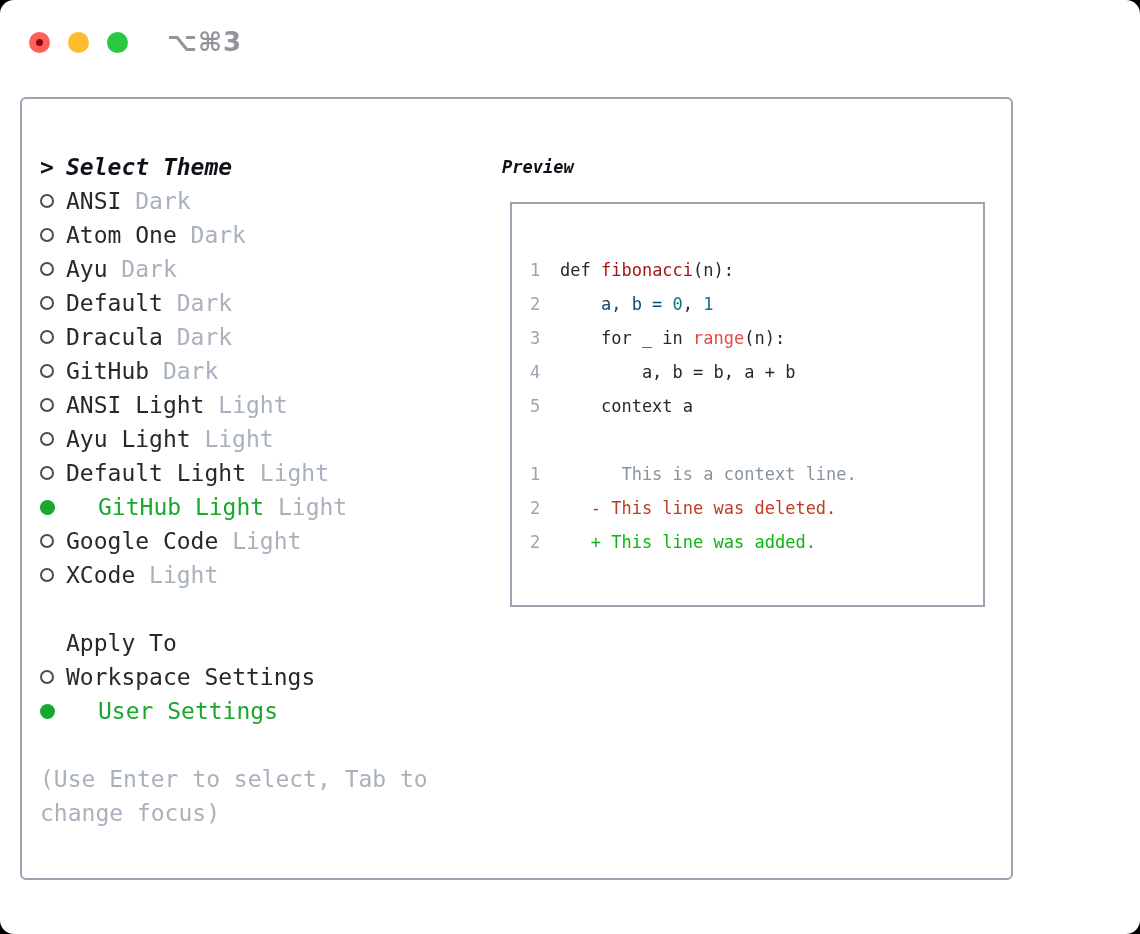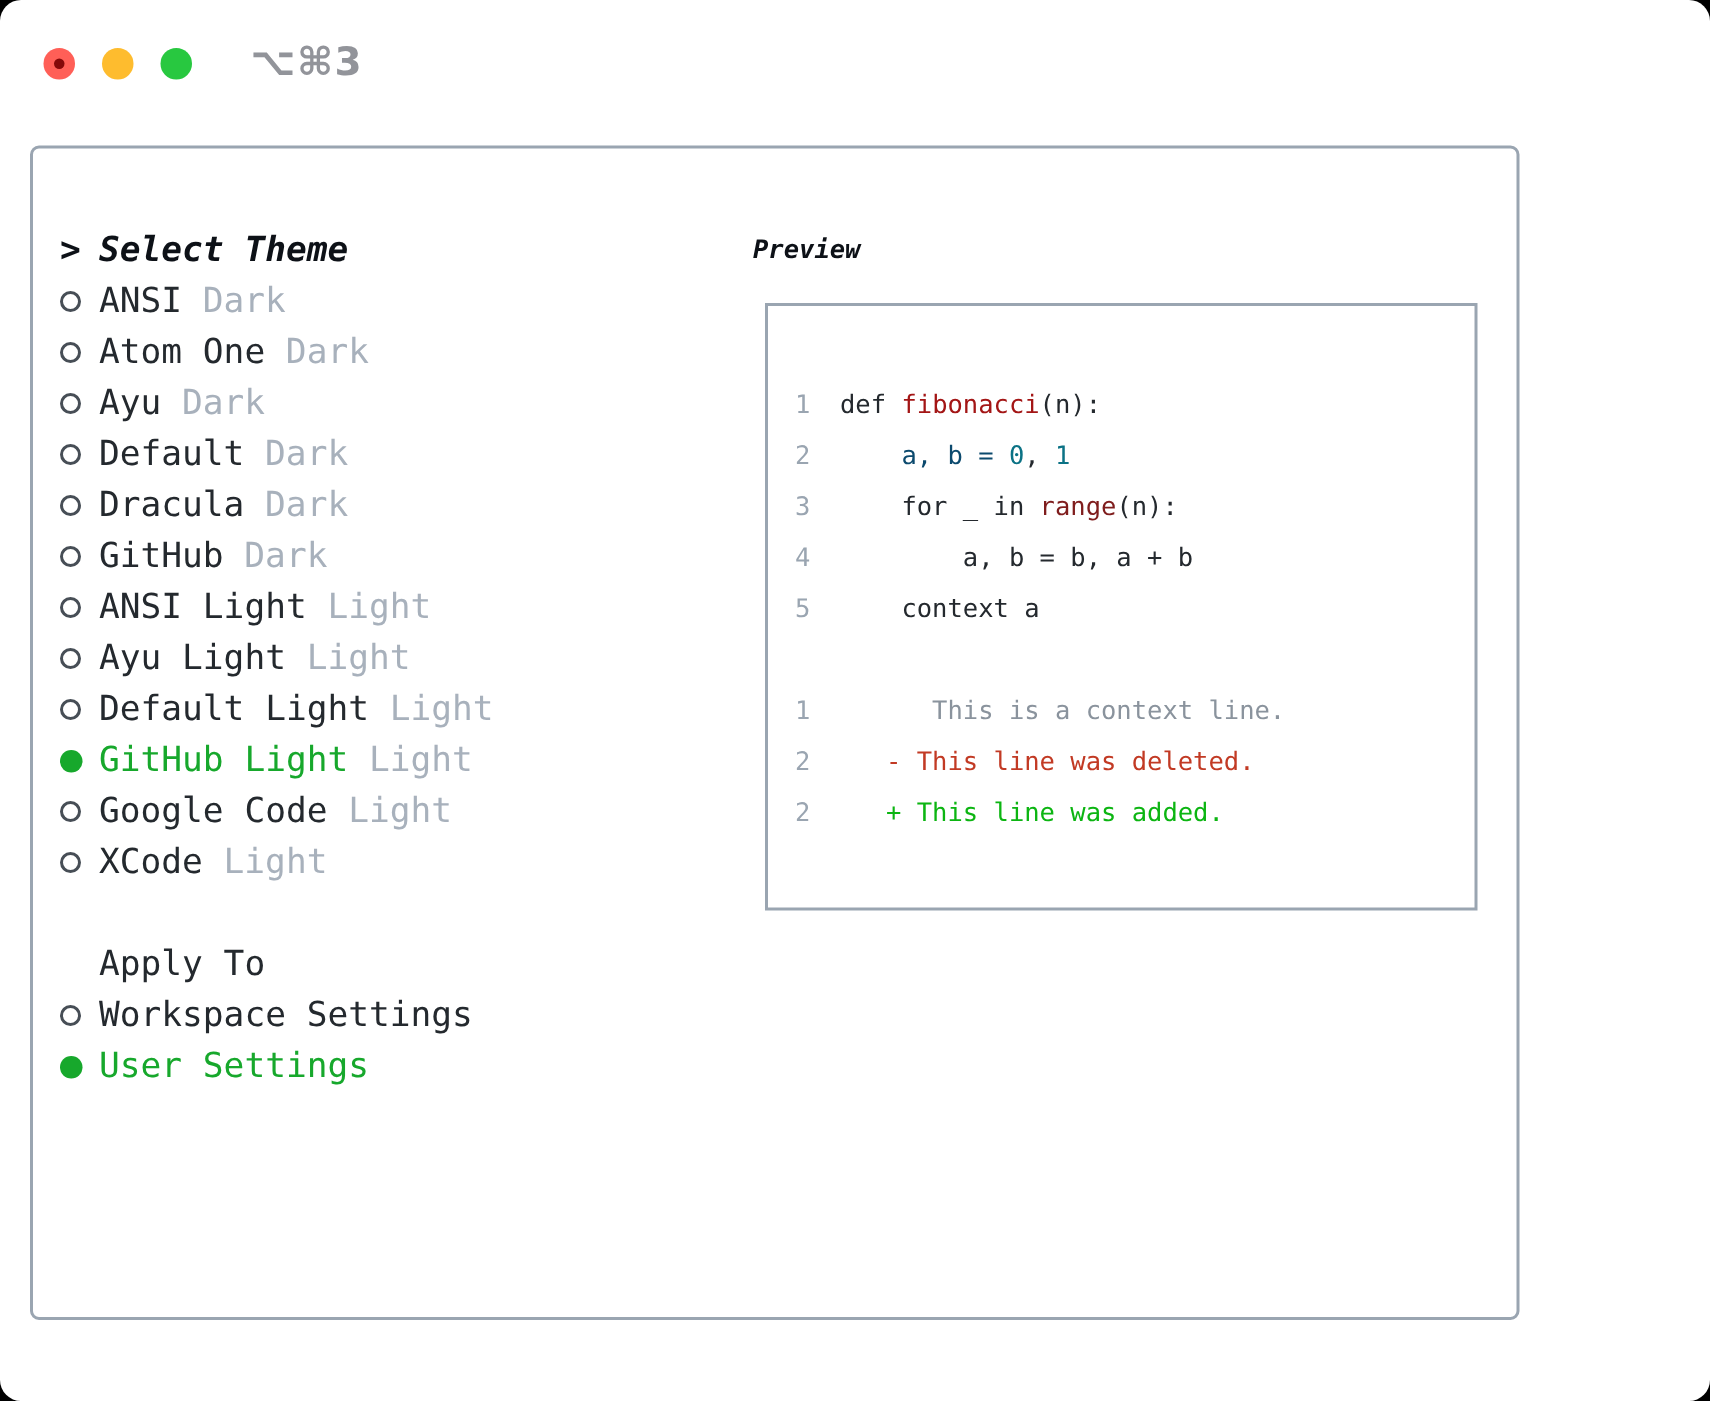--- a/index.html
+++ b/index.html
@@ -31,21 +31,21 @@
   .left-col{position:absolute;left:18px;top:51px;width:430px;font-size:23px;}
   .right-col{position:absolute;left:480px;top:51px;font-size:17px;}
   .row{display:flex;align-items:center;height:34px;white-space:pre;}
   .marker{flex:0 0 26px;width:26px;display:flex;align-items:center;}
   .ring{width:14px;height:14px;box-sizing:border-box;border:2px solid var(--marker-ring);border-radius:50%;}
   .dot{width:15px;height:15px;border-radius:50%;background:var(--accent-green);}
   .prompt{font-weight:bold;color:var(--text-heading);}
   .heading{font-weight:bold;color:var(--text-heading);font-style:italic;}
   .subheading{color:var(--text-dark);}
   .tname{color:var(--text-dark);}
-  .tname.sel{color:var(--accent-green);}
+  .tname.sel{color:var(--accent-green);margin-left:32px;}
   .ttag{color:var(--text-muted);margin-left:13.8px;}
   .spacer{height:34px;}
   .hint{color:var(--text-muted);line-height:34px;width:430px;}
   
   .preview-box{
     box-sizing:border-box;margin-top:18px;margin-left:8px;width:475px;height:405px;
     border:2px solid var(--panel-border);background:var(--window-bg,#fff);
     padding:49px 0 0 18px;overflow:hidden;
   }
   .cline{height:34px;display:flex;align-items:center;white-space:pre;}
@@ -96,31 +96,32 @@
         <span class="subheading">Apply To</span>
       </div>
 
       <div id="apply-list">
           <div class="row"><span class="marker"><span class="ring"></span></span><span class="tname">Workspace Settings</span></div>
           <div class="row"><span class="marker"><span class="dot"></span></span><span class="tname sel">User Settings</span></div>
         </div>
 
       <div class="spacer"></div>
 
+      <div class="hint">(Use Enter to select, Tab to change focus)</div>
     </div>
 
     <div class="right-col">
       <div class="row">
         <span class="heading">Preview</span>
       </div>
       <div class="preview-box">
         <div id="code-block">
             <div class="cline"><span class="ln">1</span><span style="color: rgb(36, 41, 46);">def </span><span style="color: rgb(163, 21, 21);">fibonacci</span><span style="color: rgb(36, 41, 46);">(n):</span></div>
             <div class="cline"><span class="ln">2</span><span style="color: #0c4a6e;">    a, b = </span><span style="color: rgb(11, 114, 133);">0</span><span style="color: rgb(36, 41, 46);">, </span><span style="color: rgb(11, 114, 133);">1</span></div>
-            <div class="cline"><span class="ln">3</span><span style="color: rgb(36, 41, 46);">    for _ in </span><span style="color: #7f1d1d;">range</span><span style="color: rgb(36, 41, 46);">(n):</span></div>
+            <div class="cline"><span class="ln">3</span><span style="color: rgb(36, 41, 46);">    for _ in </span><span style="color: #ef4444;">range</span><span style="color: rgb(36, 41, 46);">(n):</span></div>
             <div class="cline"><span class="ln">4</span><span style="color: rgb(36, 41, 46);">        a, b = b, a + b</span></div>
             <div class="cline"><span class="ln">5</span><span style="color: rgb(36, 41, 46);">    context a</span></div>
           </div>
         <div id="diff-block">
             <div class="cline"><span class="ln">1</span><span style="color: rgb(138, 147, 157);">      This is a context line.</span></div>
             <div class="cline"><span class="ln">2</span><span style="color: rgb(194, 58, 36);">   - This line was deleted.</span></div>
             <div class="cline"><span class="ln">2</span><span style="color: rgb(12, 181, 18);">   + This line was added.</span></div>
           </div>
       </div>
     </div>

